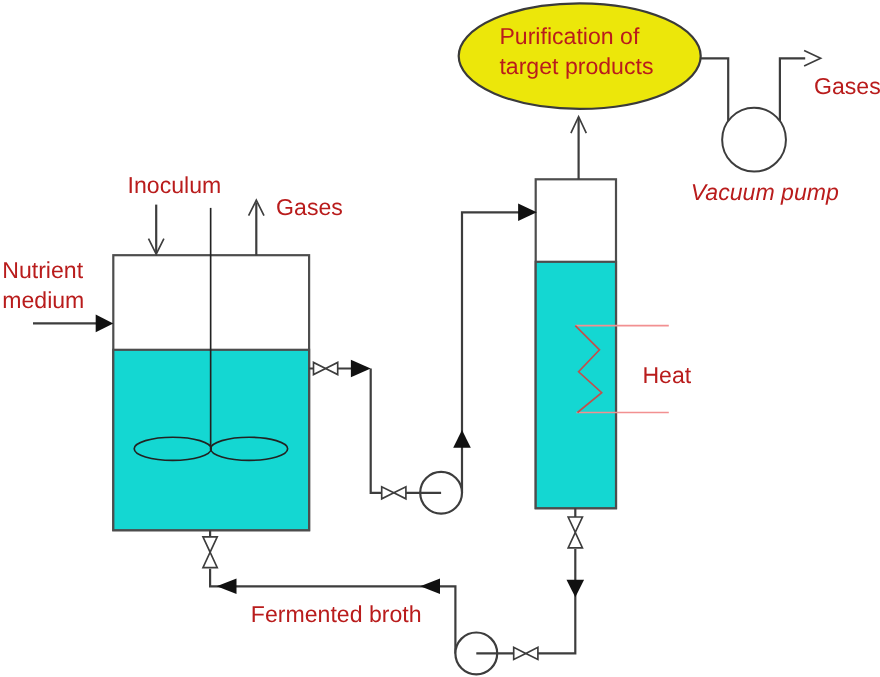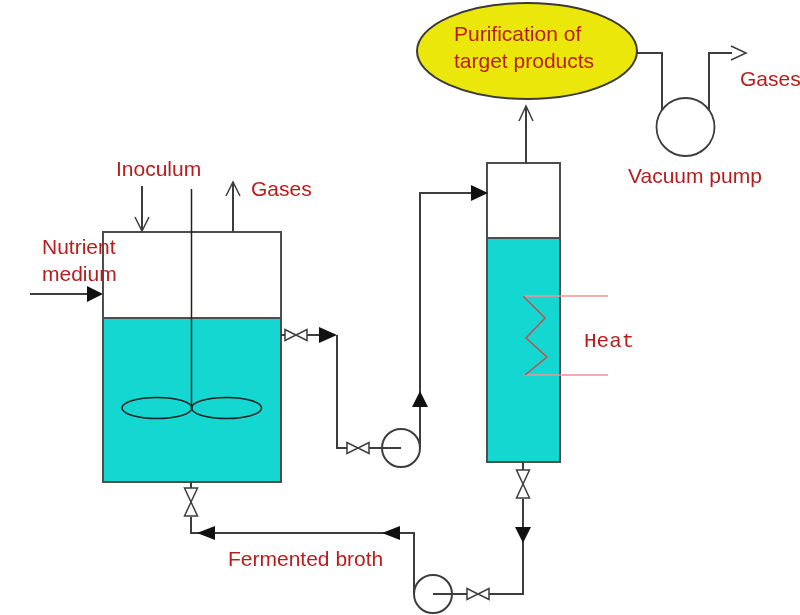--- a/index.html
+++ b/index.html
@@ -88,22 +88,22 @@
     <polygon points="215,526 215,540 197,533" fill="#111111"></polygon>
 
     <path d="M135,217 L142,231 L149,217" fill="none" stroke="#3d3d3d" stroke-width="1.5"></path>
     <path d="M226,196 L233,182 L240,196" fill="none" stroke="#3d3d3d" stroke-width="1.5"></path>
     <path d="M519,121 L526,106 L533,121" fill="none" stroke="#3d3d3d" stroke-width="1.5"></path>
     <path d="M731,46 L746,53 L731,60" fill="none" stroke="#3d3d3d" stroke-width="1.5"></path>
   </svg>
 
   <div class="label" style="left:84px;top:156px;margin-left:32px;">Inoculum</div>
   <div class="label" style="left:251px;top:176px;">Gases</div>
-  <div class="label" style="left:2px;top:234px;margin-left:40px;">Nutrient
+  <div class="label" style="left:2px;top:234px;">Nutrient
 medium</div>
   <div class="label" style="left:454px;top:21px;">Purification of
 target products</div>
   <div class="label" style="left:740px;top:66px;">Gases</div>
-  <div class="label" style="left:628px;top:163px;">Vacuum pump</div>
-  <div class="label" style="left:584px;top:329px;font-family:Liberation Mono, monospace;">Heat</div>
+  <div class="label" style="left:628px;top:163px;font-style:italic;">Vacuum pump</div>
+  <div class="label" style="left:584px;top:329px;">Heat</div>
   <div class="label" style="left:228px;top:546px;">Fermented broth</div>
 
 </div>
 
 </body></html>

